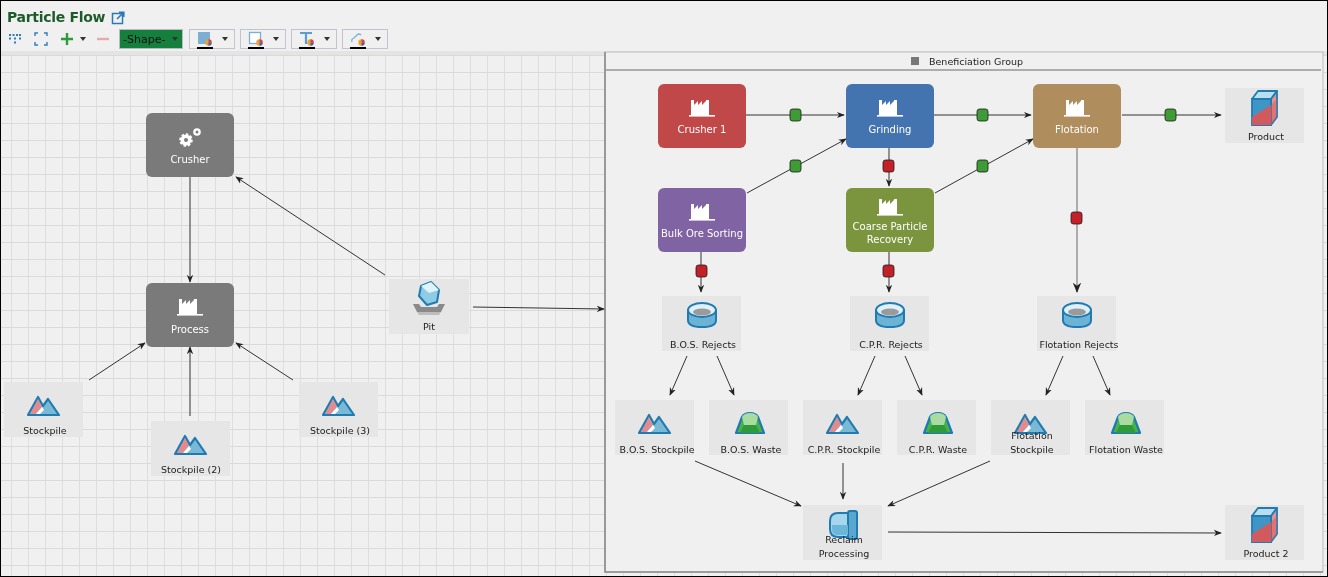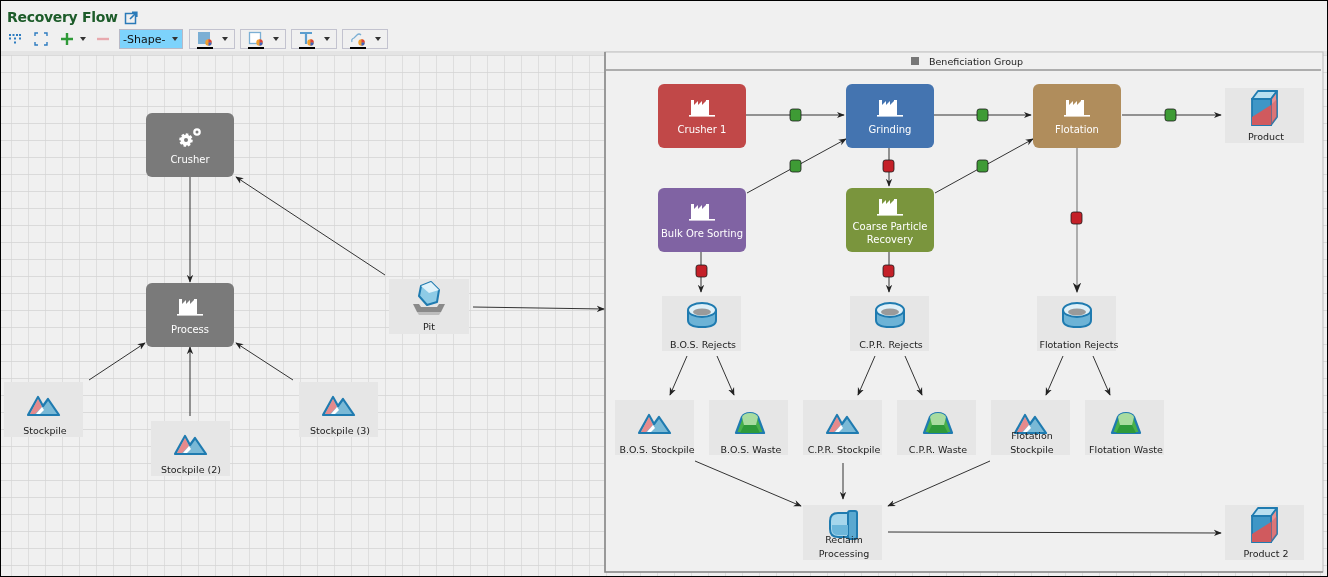--- a/index.html
+++ b/index.html
@@ -6,35 +6,35 @@
   body{width:1328px;height:577px;overflow:hidden;background:#fff;font-family:"DejaVu Sans",sans-serif;}
   .frame{position:absolute;left:0;top:0;width:1326px;height:575px;border:1px solid #000;background:#f0f0f0;overflow:hidden;}
   .title-row{position:absolute;left:6px;top:6px;height:20px;display:flex;align-items:center;gap:6px;}
   .title{font-family:"DejaVu Sans",sans-serif;font-weight:bold;font-size:14px;color:#1d5c2a;letter-spacing:-0.3px;}
   .ext-icon{width:14px;height:14px;display:inline-block;}
   .toolbar{position:absolute;left:4px;top:27px;height:22px;display:flex;align-items:center;}
   .tb-btn{height:20px;display:flex;align-items:center;justify-content:center;cursor:pointer;}
   .tb-icon{width:20px;height:20px;display:flex;align-items:center;justify-content:center;}
   .caret{width:12px;height:20px;display:flex;align-items:center;justify-content:center;}
   .caret::after{content:"";border-left:3px solid transparent;border-right:3px solid transparent;border-top:4px solid #333;}
-  .select{margin-left:6px;width:64px;height:20px;border:1px solid #b9b9c6;background:#7dd3fc;box-sizing:border-box;display:flex;align-items:center;justify-content:space-between;padding:0 3px 0 3px;font-size:11px;color:#111;}
+  .select{margin-left:6px;width:64px;height:20px;border:1px solid #b9b9c6;background:#15803d;box-sizing:border-box;display:flex;align-items:center;justify-content:space-between;padding:0 3px 0 3px;font-size:11px;color:#111;}
   .fmt{margin-left:5px;width:46px;height:20px;border:1px solid #c3c3cf;box-sizing:border-box;display:flex;align-items:center;justify-content:space-between;padding:0 3px 0 7px;background:#f0f0f0;}
   .fmt .sw{width:16px;height:16px;position:relative;}
   .canvas{position:absolute;left:0;top:50px;width:1129px;height:525px;}
   svg text{font-family:"DejaVu Sans",sans-serif;}
   .node-label{font-size:10px;fill:#fff;}
   .obj-label{font-size:9.5px;fill:#222;}
 </style>
 </head>
 <body>
 
 <div class="frame">
 
   <div class="title-row">
-    <span class="title">Recovery Flow</span>
+    <span class="title">Particle Flow</span>
     <span class="ext-icon">
       <svg width="14" height="14" viewBox="0 0 14 14">
         <rect x="1.5" y="2.5" width="10" height="10" fill="none" stroke="#2a7ab8" stroke-width="1.5"></rect>
         <path d="M6 8 L12.5 1.5 M8 1.2 H12.8 V6" fill="none" stroke="#2a7ab8" stroke-width="1.6"></path>
       </svg>
     </span>
   </div>
 
   <div class="toolbar">
     <div class="tb-btn tb-icon">

